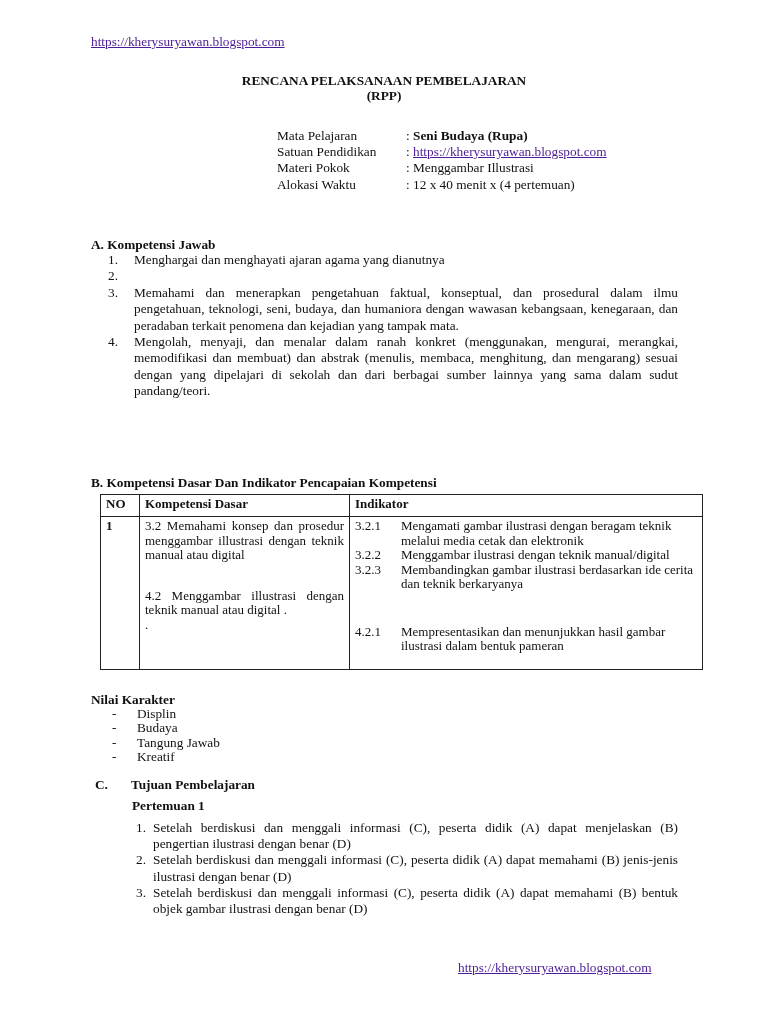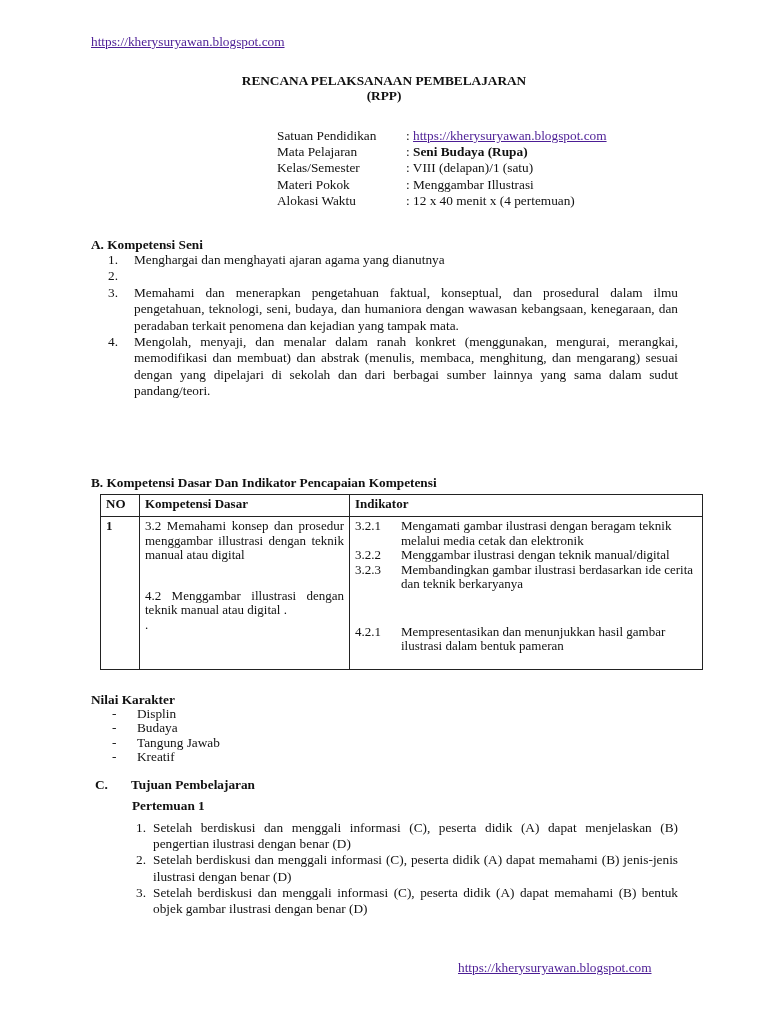--- a/index.html
+++ b/index.html
@@ -64,42 +64,38 @@
 </head>
 <body>
 
 <a class="abs hdr-link link">https://kherysuryawan.blogspot.com</a>
 
 <div class="abs title t1">RENCANA PELAKSANAAN PEMBELAJARAN</div>
 <div class="abs title t2">(RPP)</div>
 
 <div class="abs info">
   <div class="info-row">
-    <span class="lbl">Satuan Pendidikan</span>
-    <span class="val">: <a class="link" id="satuan-link">https://kherysuryawan.blogspot.com</a></span>
-  </div>
-  <div class="info-row">
     <span class="lbl">Mata Pelajaran</span>
     <span class="val">: <b>Seni Budaya (Rupa)</b></span>
   </div>
   <div class="info-row">
-    <span class="lbl">Kelas/Semester</span>
-    <span class="val">: VIII (delapan)/1 (satu)</span>
+    <span class="lbl">Satuan Pendidikan</span>
+    <span class="val">: <a class="link" id="satuan-link">https://kherysuryawan.blogspot.com</a></span>
   </div>
   <div class="info-row">
     <span class="lbl">Materi Pokok</span>
     <span class="val">: Menggambar Illustrasi</span>
   </div>
   <div class="info-row">
     <span class="lbl">Alokasi Waktu</span>
     <span class="val">: 12 x 40 menit x (4 pertemuan)</span>
   </div>
 </div>
 
-<div class="abs sec secA">A. Kompetensi Seni</div>
+<div class="abs sec secA">A. Kompetensi Jawab</div>
 <div class="abs kilist">
   <div class="ki">
     <span class="n">1.</span>
     <span class="tx">Menghargai dan menghayati ajaran agama yang dianutnya</span>
   </div>
   <div class="ki">
     <span class="n">2.</span>
     <span class="tx"><br></span>
   </div>
   <div class="ki">

